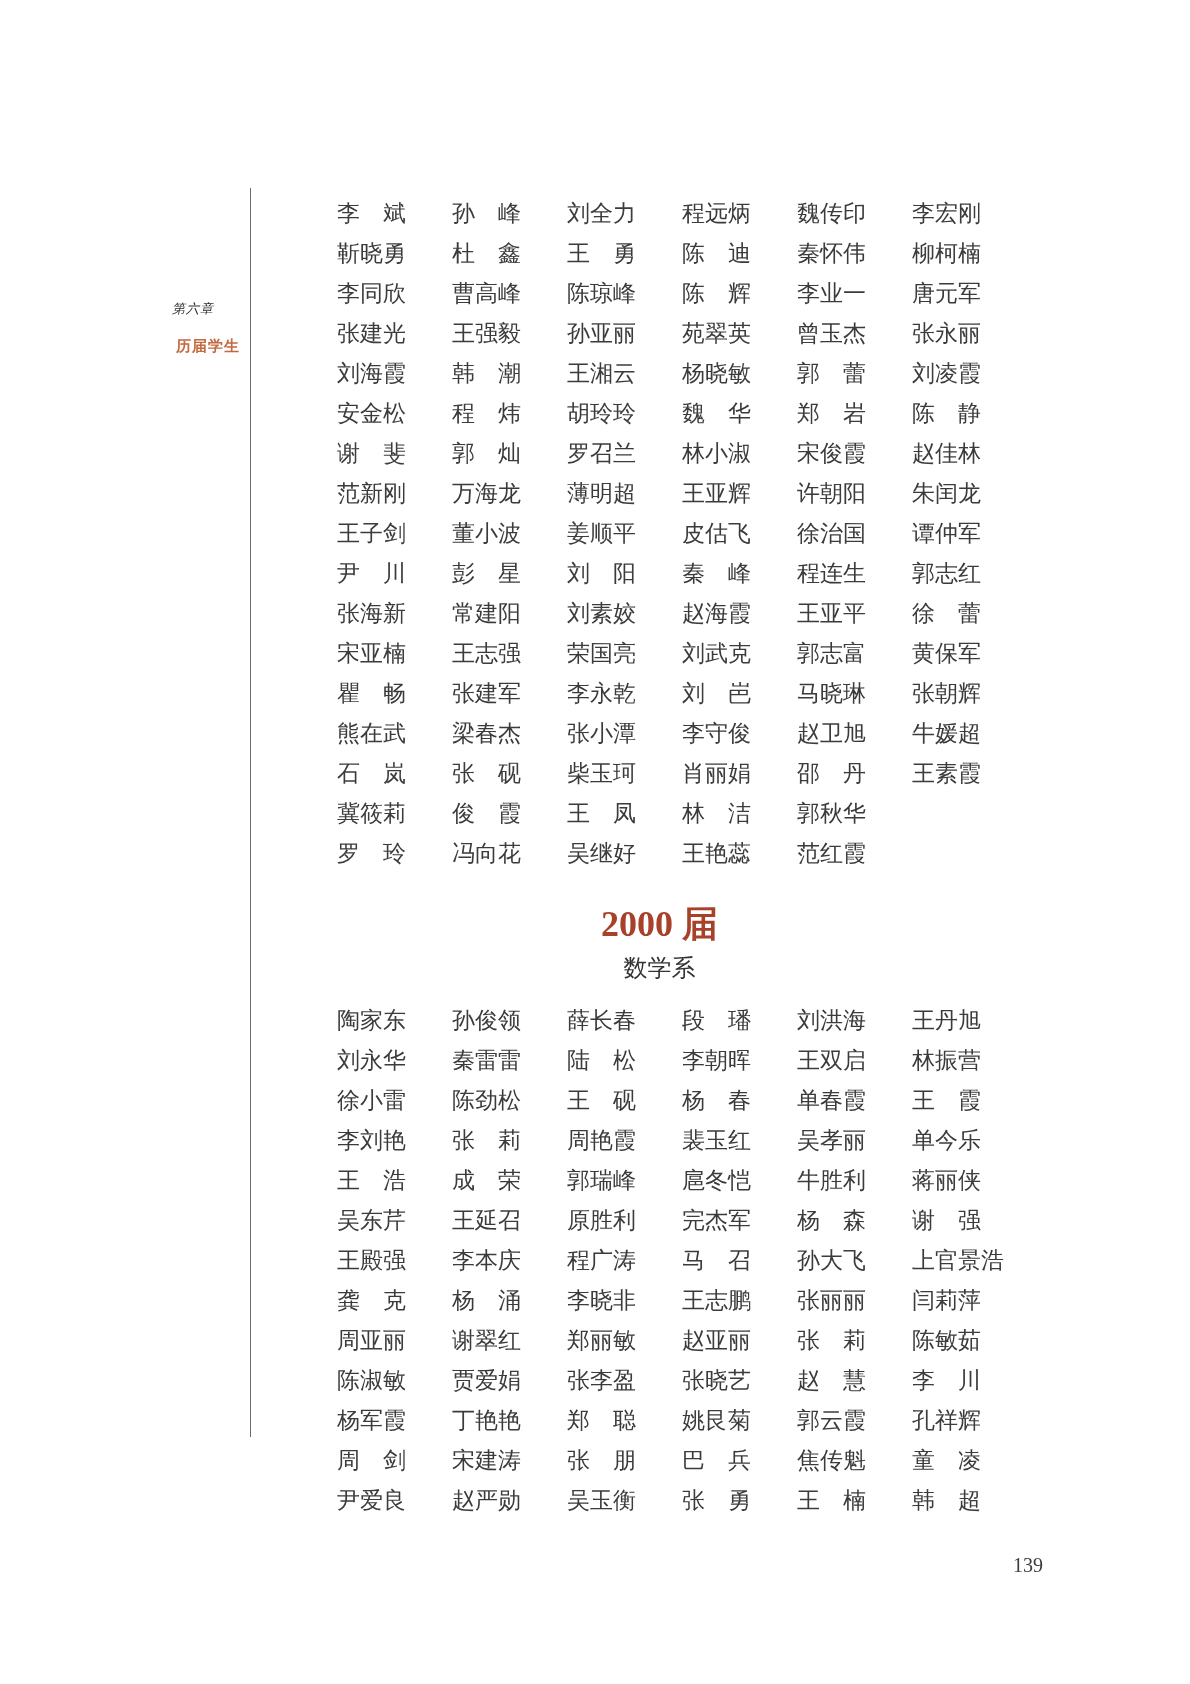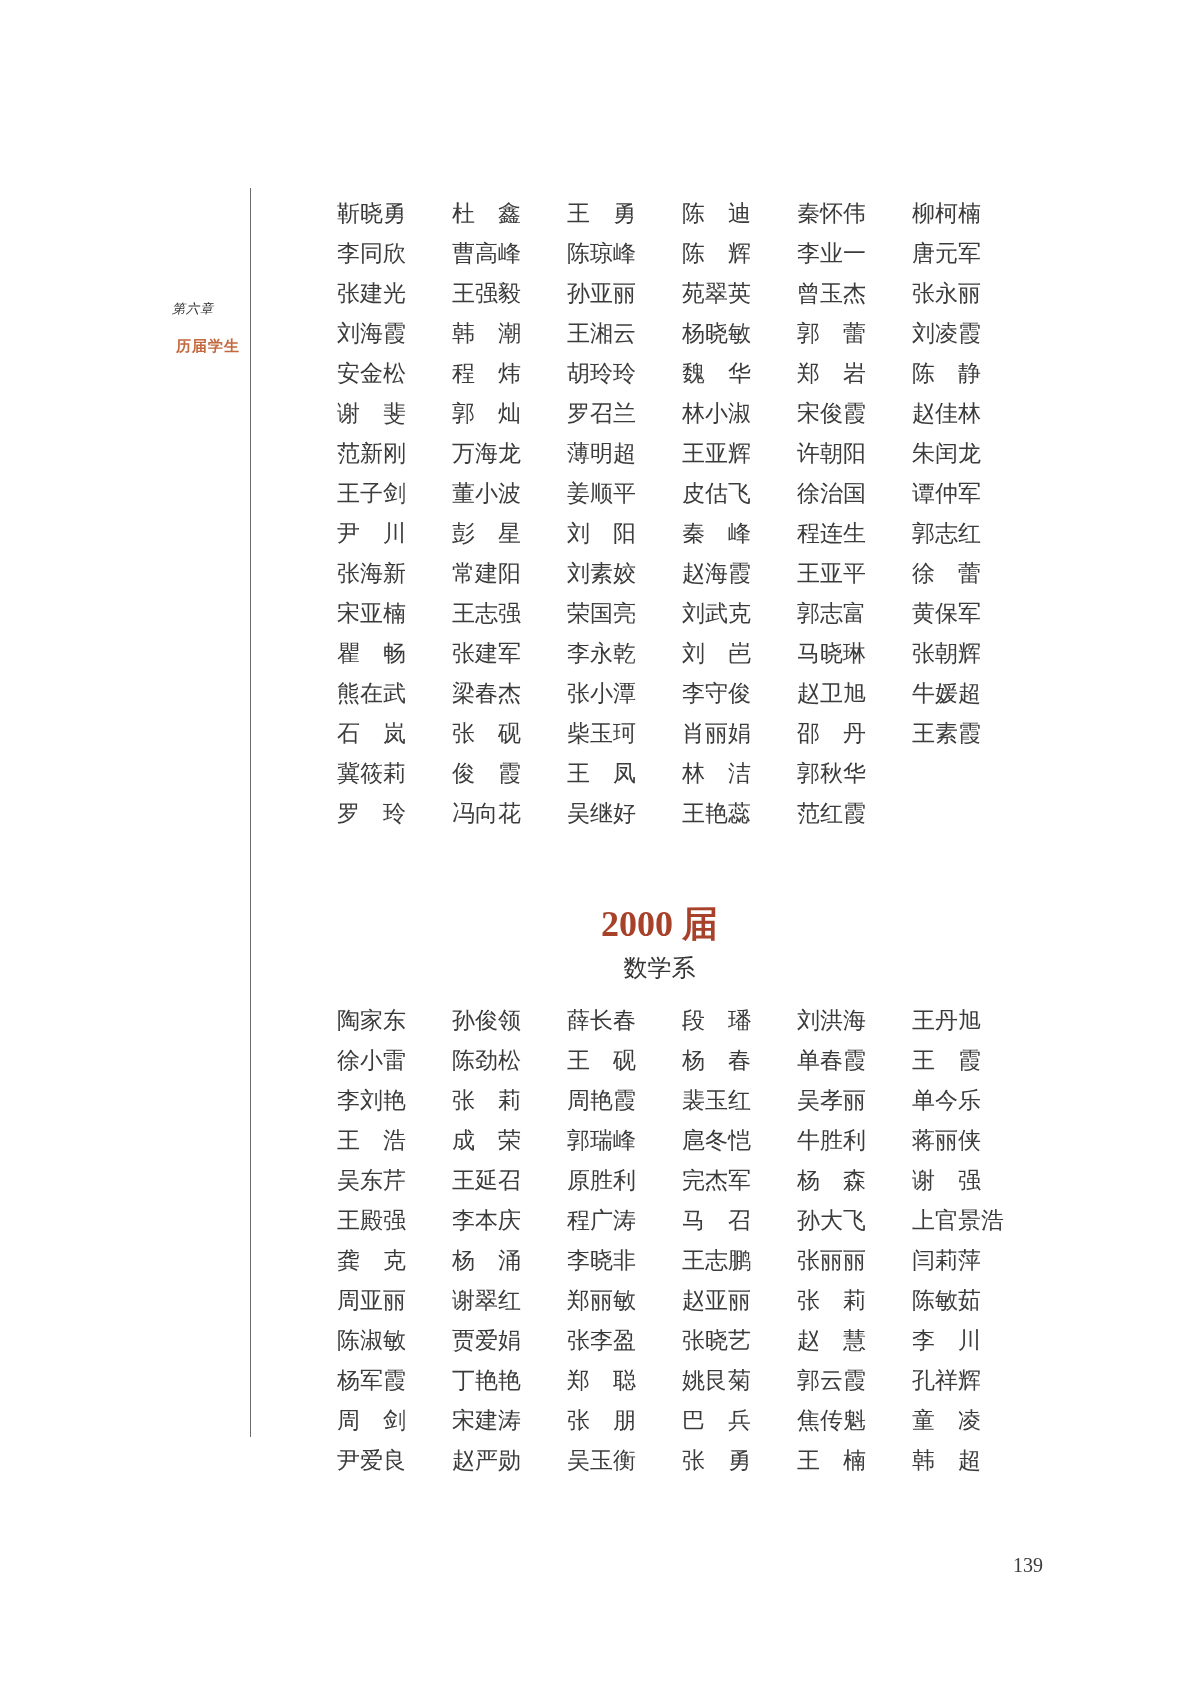--- a/index.html
+++ b/index.html
@@ -103,20 +103,21 @@
 
 <div class="page">
 
   <div class="sidebar-chapter">第六章</div>
 
   <div class="sidebar-section">历届学生</div>
 
   <div class="divider-line"></div>
 
   <div class="roster roster-1">
+      <div class="row"><span class="name-cell">李斌</span><span class="name-cell">孙峰</span><span class="name-cell">刘全力</span><span class="name-cell">程远炳</span><span class="name-cell">魏传印</span><span class="name-cell">李宏刚</span></div>
       <div class="row"><span class="name-cell">靳晓勇</span><span class="name-cell">杜鑫</span><span class="name-cell">王勇</span><span class="name-cell">陈迪</span><span class="name-cell">秦怀伟</span><span class="name-cell">柳柯楠</span></div>
       <div class="row"><span class="name-cell">李同欣</span><span class="name-cell">曹高峰</span><span class="name-cell">陈琼峰</span><span class="name-cell">陈辉</span><span class="name-cell">李业一</span><span class="name-cell">唐元军</span></div>
       <div class="row"><span class="name-cell">张建光</span><span class="name-cell">王强毅</span><span class="name-cell">孙亚丽</span><span class="name-cell">苑翠英</span><span class="name-cell">曾玉杰</span><span class="name-cell">张永丽</span></div>
       <div class="row"><span class="name-cell">刘海霞</span><span class="name-cell">韩潮</span><span class="name-cell">王湘云</span><span class="name-cell">杨晓敏</span><span class="name-cell">郭蕾</span><span class="name-cell">刘凌霞</span></div>
       <div class="row"><span class="name-cell">安金松</span><span class="name-cell">程炜</span><span class="name-cell">胡玲玲</span><span class="name-cell">魏华</span><span class="name-cell">郑岩</span><span class="name-cell">陈静</span></div>
       <div class="row"><span class="name-cell">谢斐</span><span class="name-cell">郭灿</span><span class="name-cell">罗召兰</span><span class="name-cell">林小淑</span><span class="name-cell">宋俊霞</span><span class="name-cell">赵佳林</span></div>
       <div class="row"><span class="name-cell">范新刚</span><span class="name-cell">万海龙</span><span class="name-cell">薄明超</span><span class="name-cell">王亚辉</span><span class="name-cell">许朝阳</span><span class="name-cell">朱闰龙</span></div>
       <div class="row"><span class="name-cell">王子剑</span><span class="name-cell">董小波</span><span class="name-cell">姜顺平</span><span class="name-cell">皮估飞</span><span class="name-cell">徐治国</span><span class="name-cell">谭仲军</span></div>
       <div class="row"><span class="name-cell">尹川</span><span class="name-cell">彭星</span><span class="name-cell">刘阳</span><span class="name-cell">秦峰</span><span class="name-cell">程连生</span><span class="name-cell">郭志红</span></div>
       <div class="row"><span class="name-cell">张海新</span><span class="name-cell">常建阳</span><span class="name-cell">刘素姣</span><span class="name-cell">赵海霞</span><span class="name-cell">王亚平</span><span class="name-cell">徐蕾</span></div>
@@ -127,20 +128,21 @@
       <div class="row"><span class="name-cell">冀筱莉</span><span class="name-cell">俊霞</span><span class="name-cell">王凤</span><span class="name-cell">林洁</span><span class="name-cell">郭秋华</span><span class="name-cell"></span></div>
       <div class="row"><span class="name-cell">罗玲</span><span class="name-cell">冯向花</span><span class="name-cell">吴继好</span><span class="name-cell">王艳蕊</span><span class="name-cell">范红霞</span><span class="name-cell"></span></div>
     </div>
 
   <div class="year-heading">2000 届</div>
 
   <div class="department-heading">数学系</div>
 
   <div class="roster roster-2">
       <div class="row"><span class="name-cell">陶家东</span><span class="name-cell">孙俊领</span><span class="name-cell">薛长春</span><span class="name-cell">段璠</span><span class="name-cell">刘洪海</span><span class="name-cell">王丹旭</span></div>
+      <div class="row"><span class="name-cell">刘永华</span><span class="name-cell">秦雷雷</span><span class="name-cell">陆松</span><span class="name-cell">李朝晖</span><span class="name-cell">王双启</span><span class="name-cell">林振营</span></div>
       <div class="row"><span class="name-cell">徐小雷</span><span class="name-cell">陈劲松</span><span class="name-cell">王砚</span><span class="name-cell">杨春</span><span class="name-cell">单春霞</span><span class="name-cell">王霞</span></div>
       <div class="row"><span class="name-cell">李刘艳</span><span class="name-cell">张莉</span><span class="name-cell">周艳霞</span><span class="name-cell">裴玉红</span><span class="name-cell">吴孝丽</span><span class="name-cell">单今乐</span></div>
       <div class="row"><span class="name-cell">王浩</span><span class="name-cell">成荣</span><span class="name-cell">郭瑞峰</span><span class="name-cell">扈冬恺</span><span class="name-cell">牛胜利</span><span class="name-cell">蒋丽侠</span></div>
       <div class="row"><span class="name-cell">吴东芹</span><span class="name-cell">王延召</span><span class="name-cell">原胜利</span><span class="name-cell">完杰军</span><span class="name-cell">杨森</span><span class="name-cell">谢强</span></div>
       <div class="row"><span class="name-cell">王殿强</span><span class="name-cell">李本庆</span><span class="name-cell">程广涛</span><span class="name-cell">马召</span><span class="name-cell">孙大飞</span><span class="name-cell long">上官景浩</span></div>
       <div class="row"><span class="name-cell">龚克</span><span class="name-cell">杨涌</span><span class="name-cell">李晓非</span><span class="name-cell">王志鹏</span><span class="name-cell">张丽丽</span><span class="name-cell">闫莉萍</span></div>
       <div class="row"><span class="name-cell">周亚丽</span><span class="name-cell">谢翠红</span><span class="name-cell">郑丽敏</span><span class="name-cell">赵亚丽</span><span class="name-cell">张莉</span><span class="name-cell">陈敏茹</span></div>
       <div class="row"><span class="name-cell">陈淑敏</span><span class="name-cell">贾爱娟</span><span class="name-cell">张李盈</span><span class="name-cell">张晓艺</span><span class="name-cell">赵慧</span><span class="name-cell">李川</span></div>
       <div class="row"><span class="name-cell">杨军霞</span><span class="name-cell">丁艳艳</span><span class="name-cell">郑聪</span><span class="name-cell">姚艮菊</span><span class="name-cell">郭云霞</span><span class="name-cell">孔祥辉</span></div>
       <div class="row"><span class="name-cell">周剑</span><span class="name-cell">宋建涛</span><span class="name-cell">张朋</span><span class="name-cell">巴兵</span><span class="name-cell">焦传魁</span><span class="name-cell">童凌</span></div>

